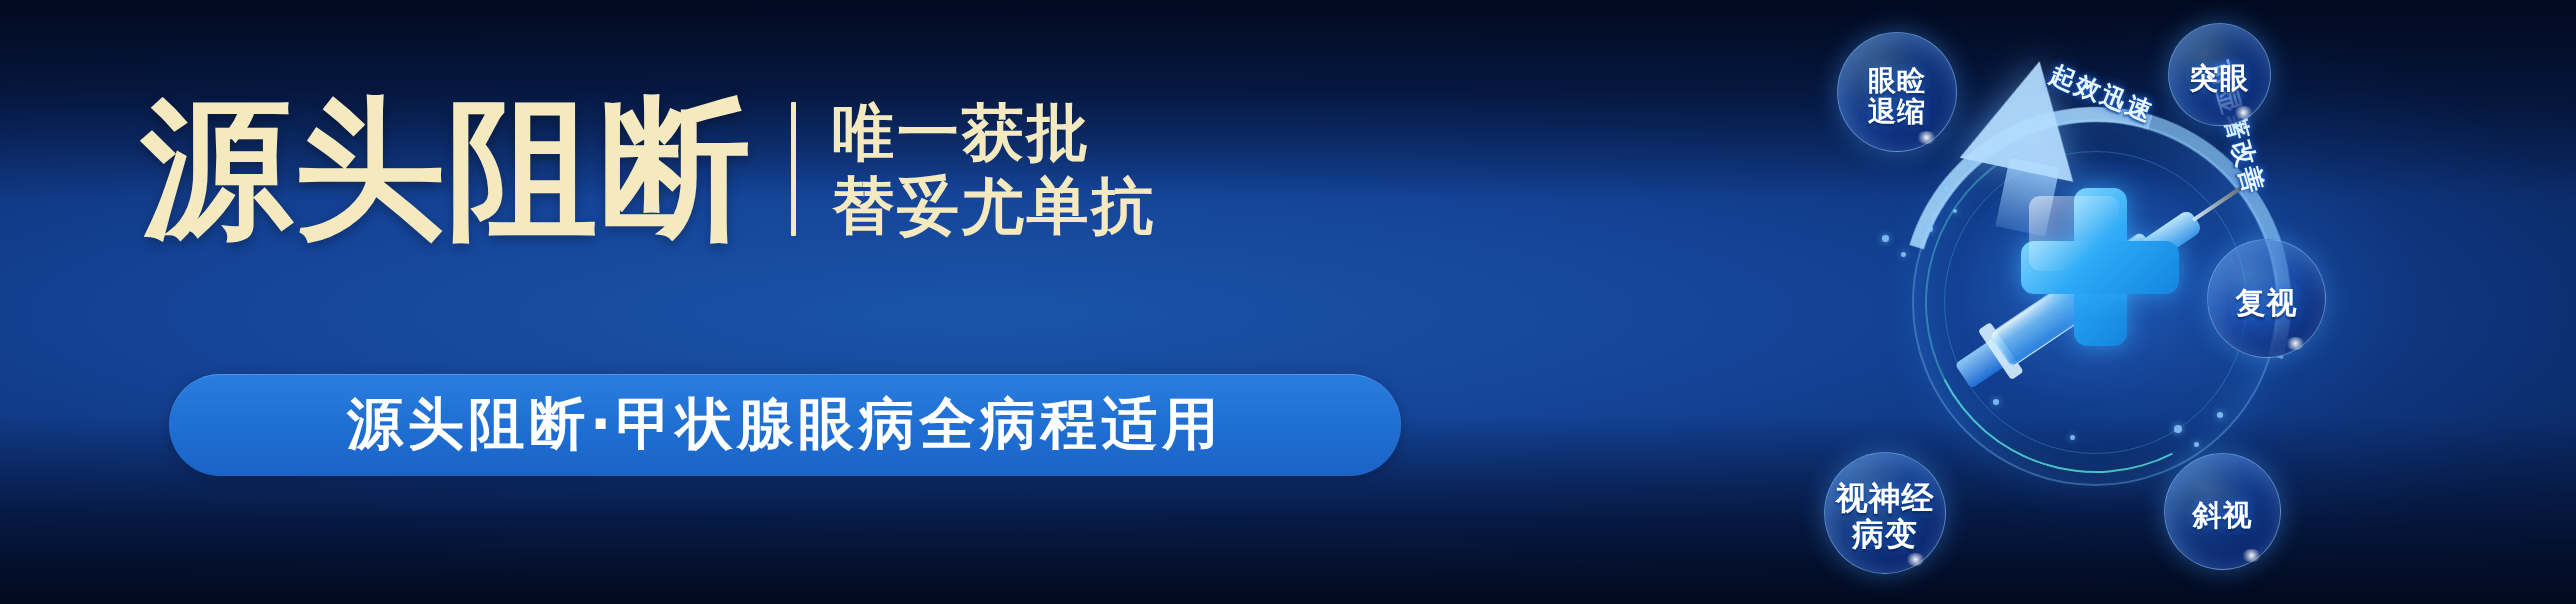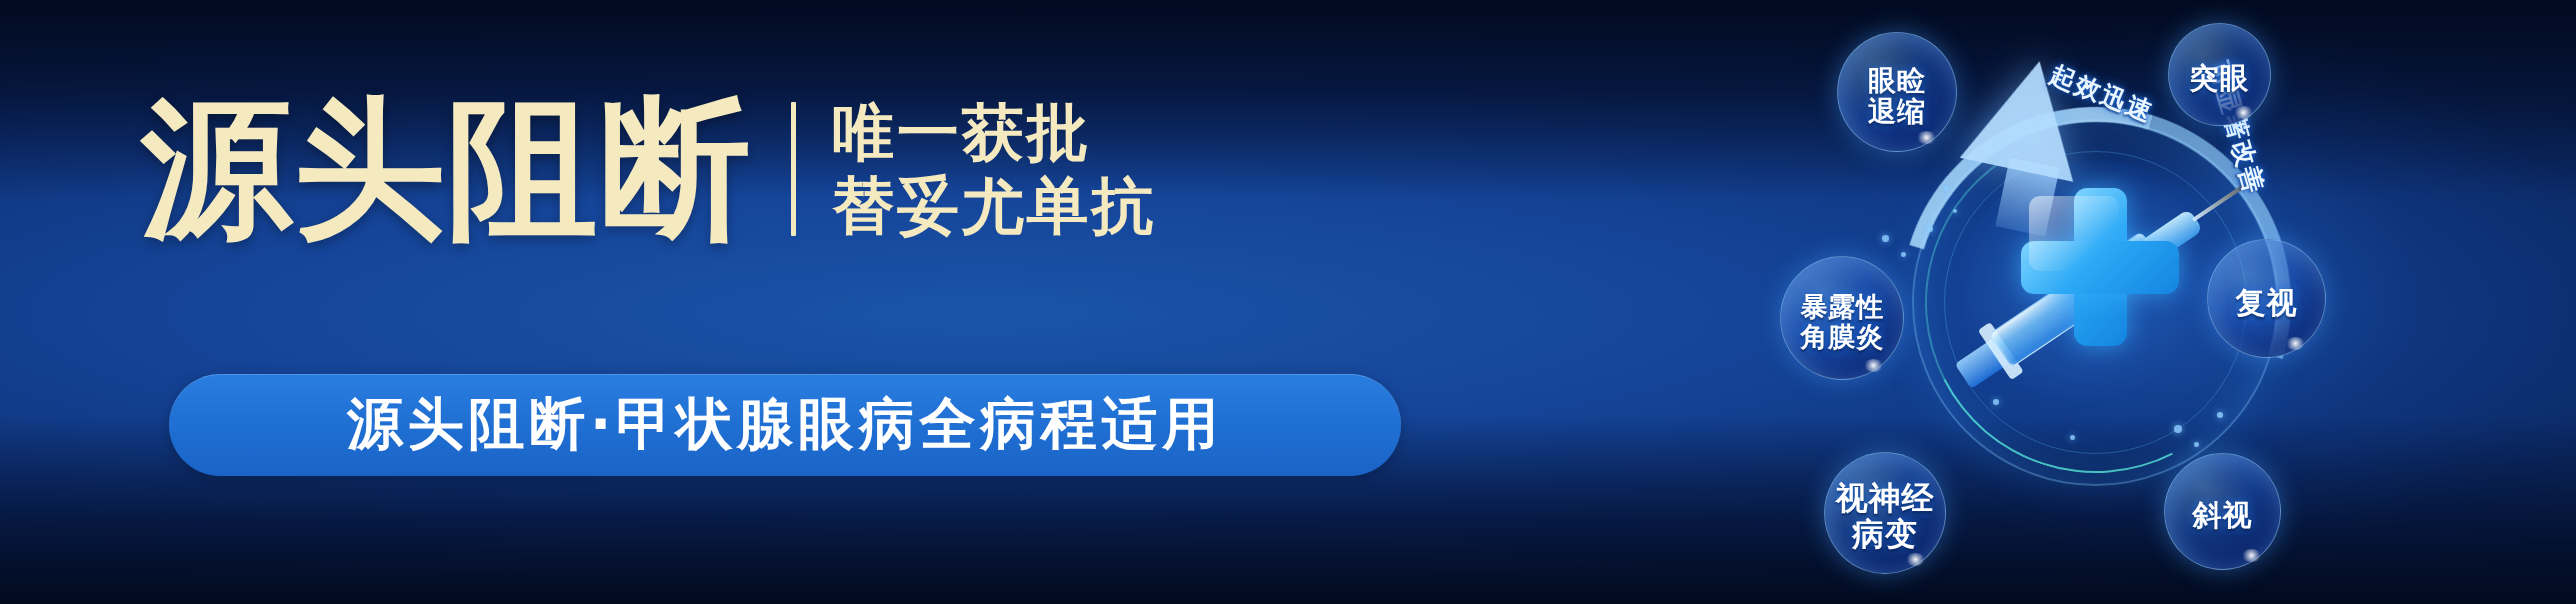--- a/index.html
+++ b/index.html
@@ -332,23 +332,20 @@
 
     <div class="arc-caption" id="arc-caption-1">起效迅速</div>
     <div class="arc-caption" id="arc-caption-2">可显著改善</div>
 
     <div class="bubble" id="bubble-0">
       <span class="bubble-label">眼睑<br>退缩</span>
     </div>
     <div class="bubble" id="bubble-1">
       <span class="bubble-label">突眼</span>
     </div>
-    <div class="bubble" id="bubble-2">
-      <span class="bubble-label">暴露性<br>角膜炎</span>
-    </div>
     <div class="bubble" id="bubble-3">
       <span class="bubble-label">复视</span>
     </div>
     <div class="bubble" id="bubble-4">
       <span class="bubble-label">视神经<br>病变</span>
     </div>
     <div class="bubble" id="bubble-5">
       <span class="bubble-label">斜视</span>
     </div>
 

